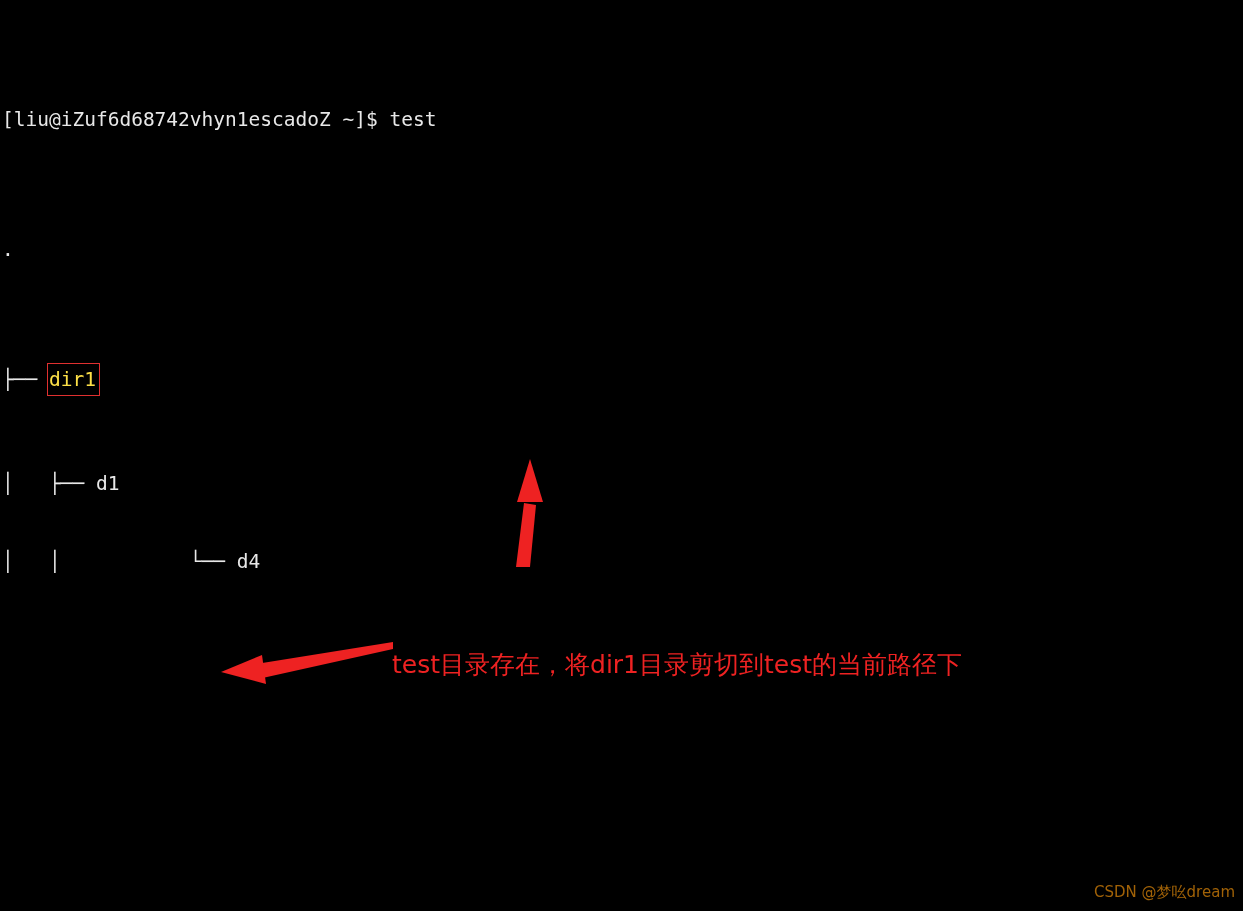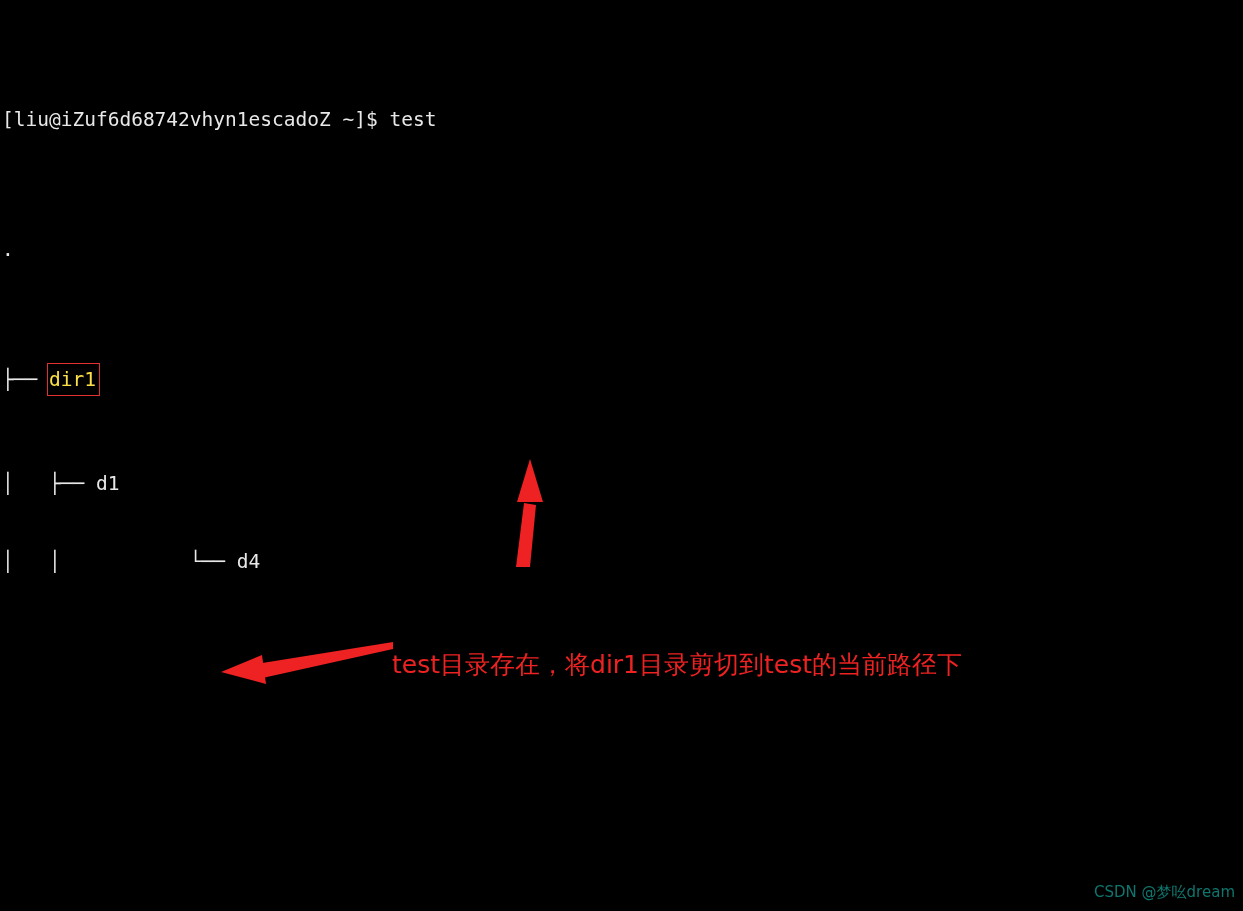--- a/index.html
+++ b/index.html
@@ -74,21 +74,21 @@
     line-height: 30px;
     white-space: pre;
     font-weight: 400;
   }
 
   
   .watermark {
     position: absolute;
     right: 8px;
     bottom: 6px;
-    color: #0f766e;
+    color: #a16207;
     font-family: "DejaVu Sans", "Liberation Sans", sans-serif;
     font-size: 15px;
     white-space: pre;
   }
 </style>
 </head>
 <body>
 
 <div id="screen">
 

